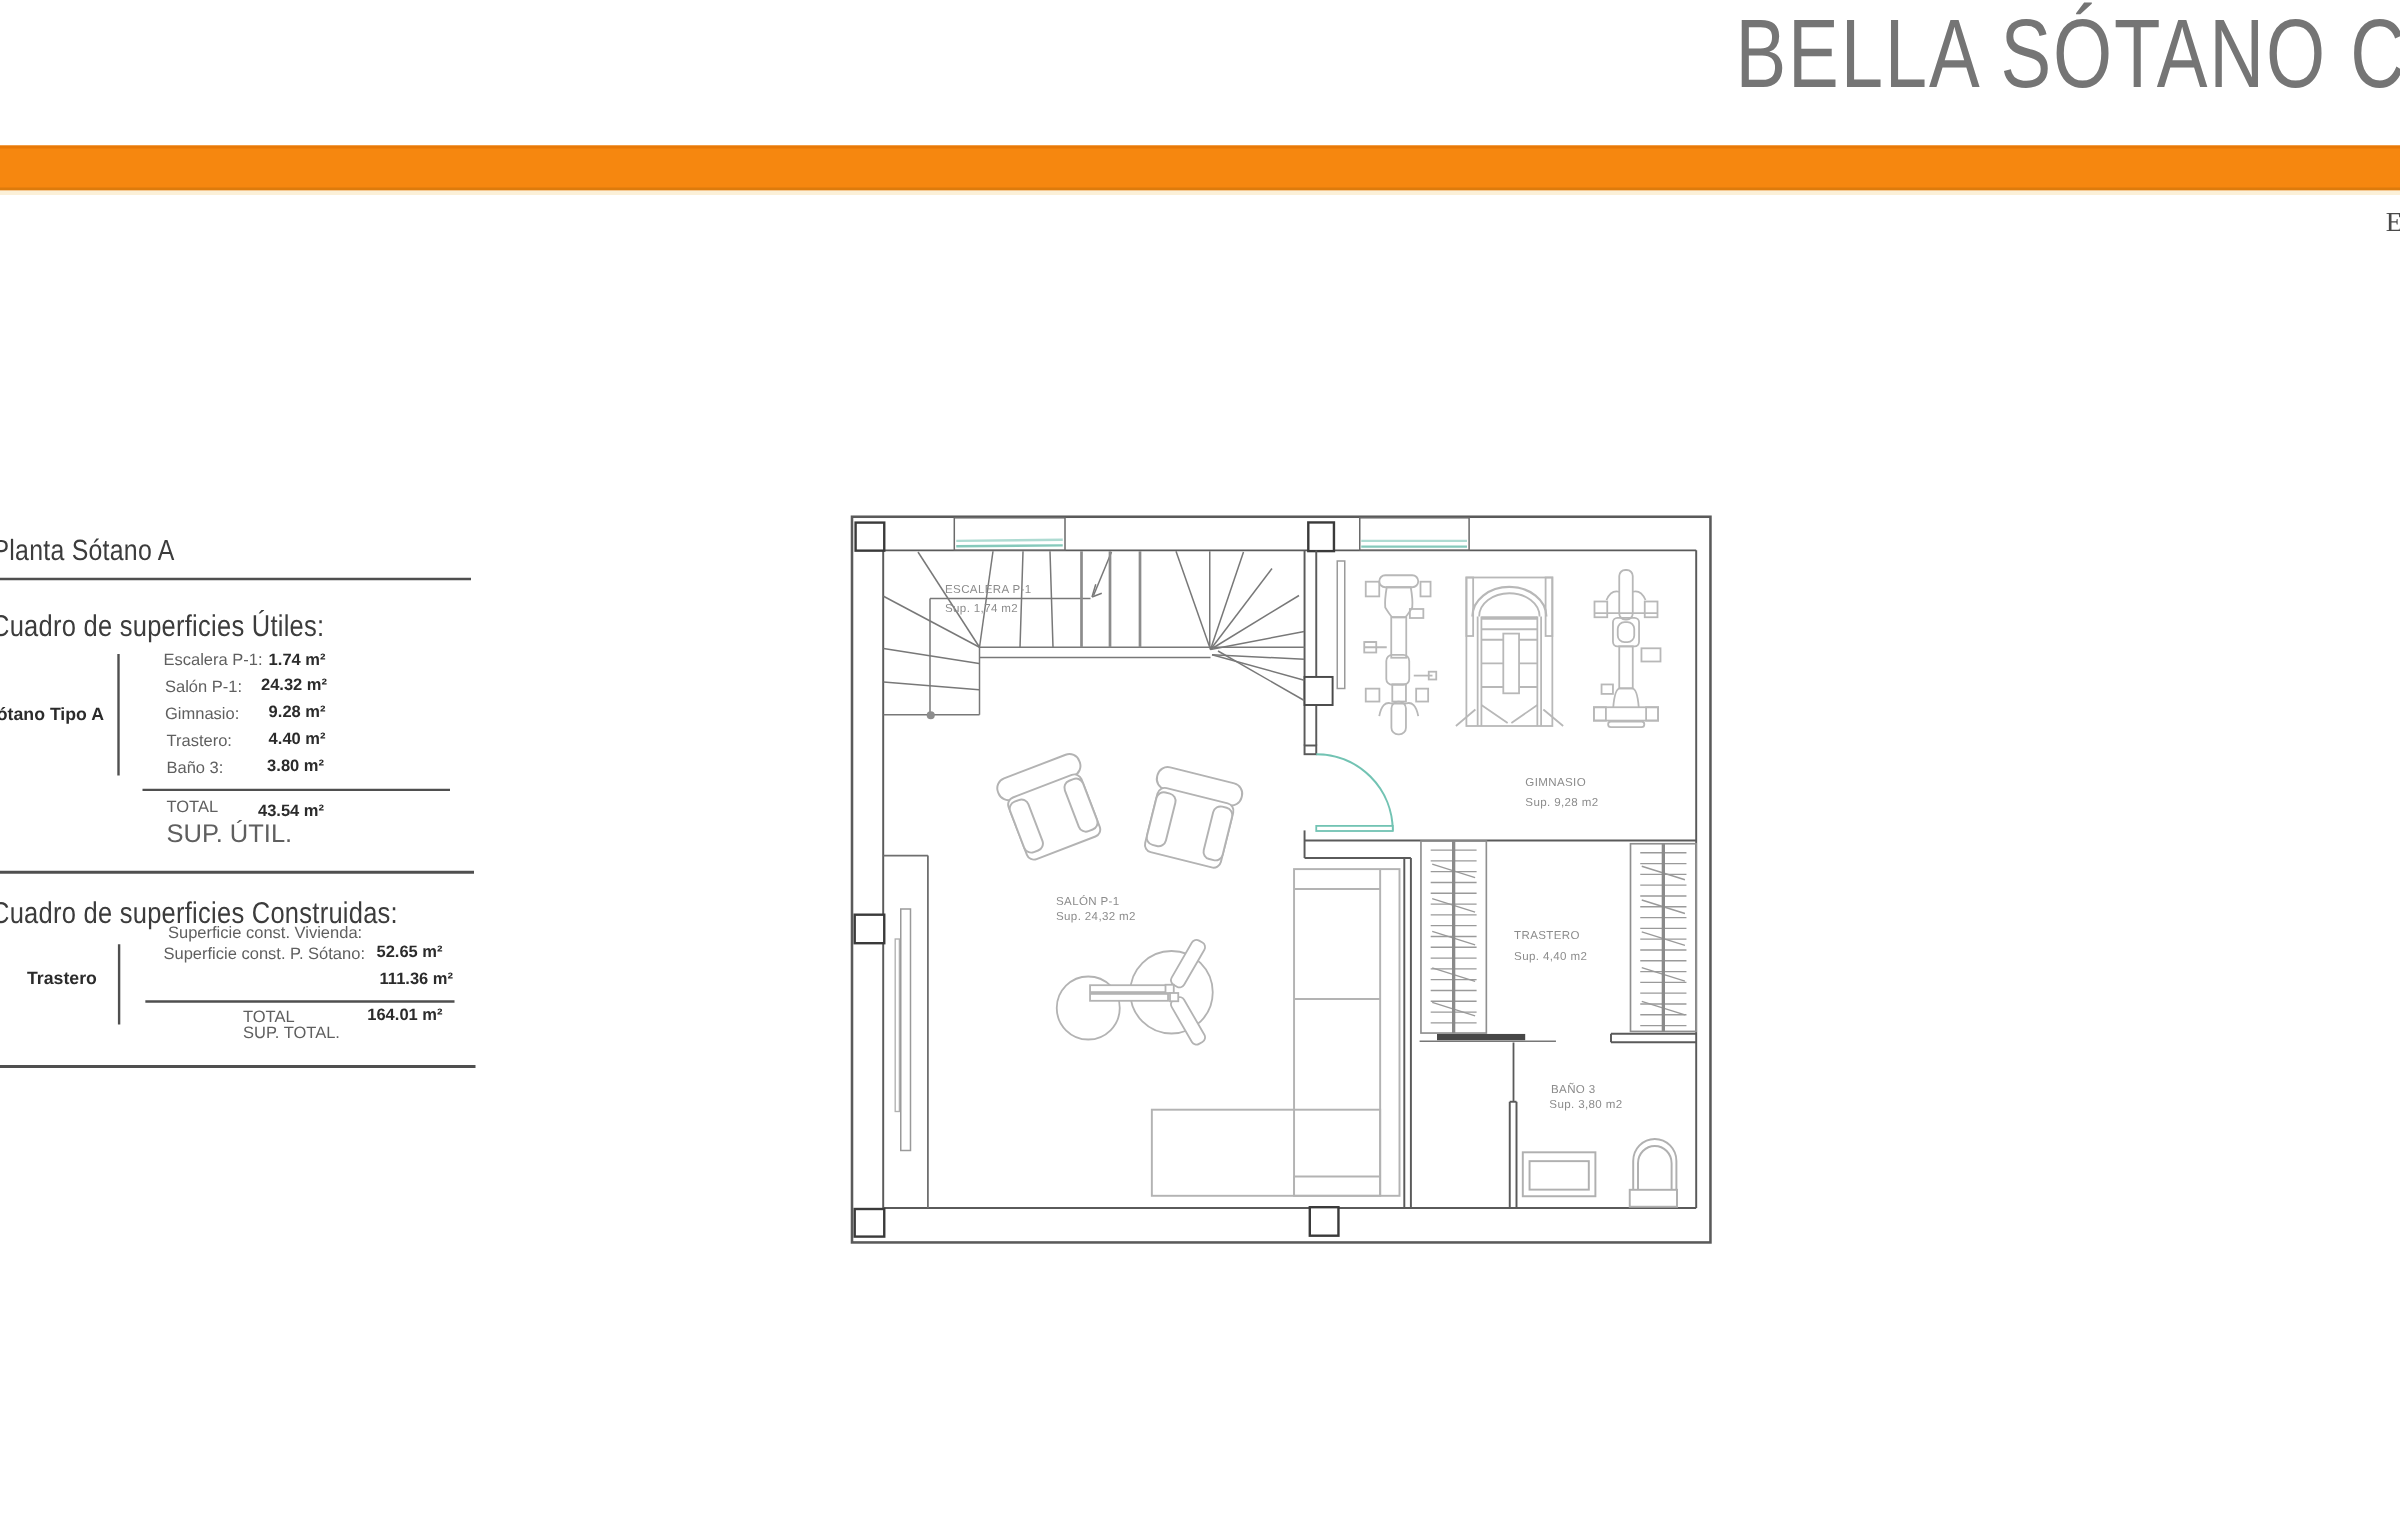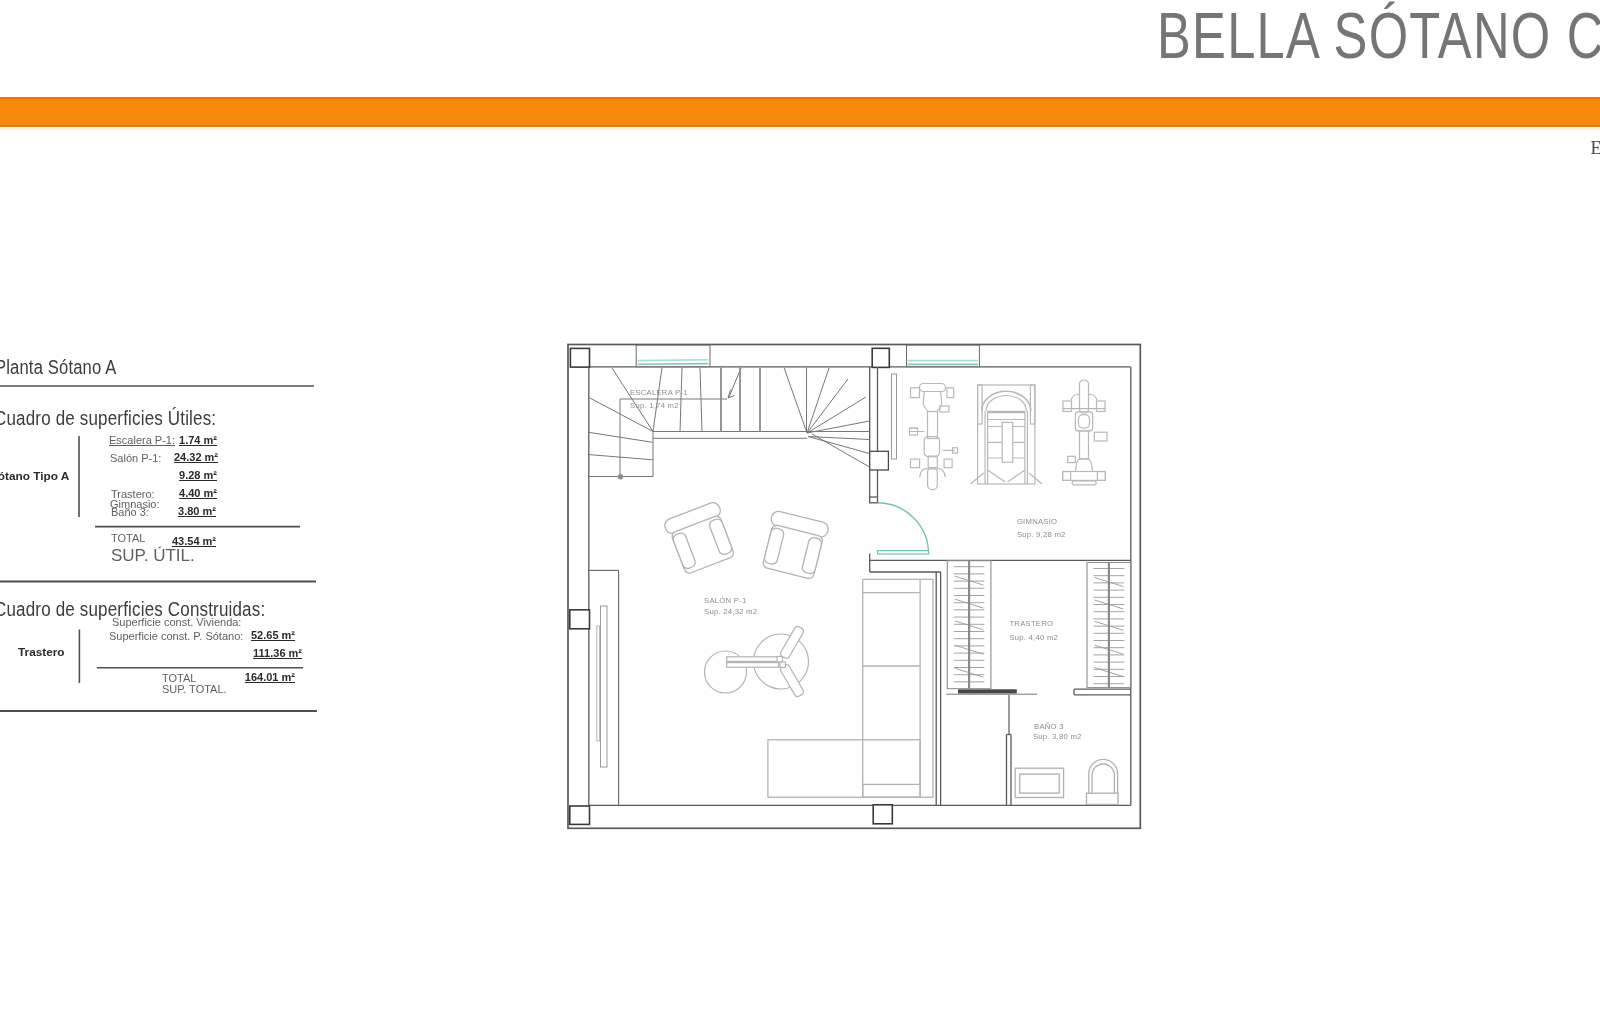--- a/index.html
+++ b/index.html
@@ -4,40 +4,40 @@
 <style>
   html,body{margin:0;padding:0;width:1600px;height:1024px;overflow:hidden;background:#ffffff;
     font-family:"Liberation Sans",sans-serif;}
   .abs{position:absolute;}
   #page{position:relative;width:1600px;height:908px;overflow:hidden;}
   .title{left:1157px;top:3px;font-size:65px;color:#757575;letter-spacing:1.6px;line-height:1;white-space:nowrap;transform:scaleX(0.78);transform-origin:left top;}
   .obar{left:0;top:97px;width:1600px;height:30.3px;background:#F6870F;border-top:2px solid #E87908;border-bottom:2px solid #DD7B0C;box-sizing:border-box;}
   .obar2{left:0;top:127.3px;width:1600px;height:3.2px;background:#FBF0D8;}
   .h1{font-size:19.5px;color:#3c3c3c;letter-spacing:0.2px;white-space:nowrap;line-height:1;transform:scaleX(0.85);transform-origin:left top;}
   .lbl{font-size:11px;color:#5f5f5f;white-space:nowrap;line-height:1;}
-  .val{font-size:11px;color:#2b2b2b;font-weight:bold;white-space:nowrap;line-height:1;text-align:right;text-decoration:underline;}
+  .val{font-size:11px;color:#2b2b2b;font-weight:bold;white-space:nowrap;line-height:1;text-align:right;}
   .blbl{font-size:11.8px;color:#2b2b2b;font-weight:bold;white-space:nowrap;line-height:1;}
   .serif{font-family:"Liberation Serif",serif;white-space:nowrap;line-height:1;}
 </style>
 </head>
 <body>
 <div id="page">
   <div class="abs title">BELLA SÓTANO C</div>
   <div class="abs obar"></div>
   <div class="abs obar2"></div>
   <div class="abs serif" style="left:1590.5px;top:138.6px;font-size:18.4px;color:#4a4a4a;">E</div>
 
   <div class="abs h1" style="left:-5px;top:358.2px;">Planta Sótano A</div>
   <div class="abs h1" style="left:-6px;top:407.5px;font-size:20px;">Cuadro de superficies Útiles:</div>
   <div class="abs blbl" style="left:-10px;top:471px;">Sótano Tipo A</div>
-  <div class="abs lbl" style="left:109px;top:434.6px;text-decoration:underline;">Escalera P-1:</div>
+  <div class="abs lbl" style="left:109px;top:434.6px;">Escalera P-1:</div>
   <div class="abs val" style="left:120px;top:434.6px;width:97px;">1.74 m²</div>
   <div class="abs lbl" style="left:110px;top:452.6px;">Salón P-1:</div>
   <div class="abs val" style="left:120px;top:452.3px;width:98px;">24.32 m²</div>
-  <div class="abs lbl" style="left:110px;top:470.6px;margin-top:28px;">Gimnasio:</div>
+  <div class="abs lbl" style="left:110px;top:470.6px;">Gimnasio:</div>
   <div class="abs val" style="left:120px;top:470.3px;width:97px;">9.28 m²</div>
   <div class="abs lbl" style="left:111px;top:488.6px;">Trastero:</div>
   <div class="abs val" style="left:120px;top:488.3px;width:97px;">4.40 m²</div>
   <div class="abs lbl" style="left:111px;top:506.6px;text-align:right;">Baño 3:</div>
   <div class="abs val" style="left:120px;top:506.3px;width:96px;">3.80 m²</div>
   <div class="abs lbl" style="left:111px;top:533.2px;font-size:11px;">TOTAL</div>
   <div class="abs lbl" style="left:111px;top:546.8px;font-size:17px;">SUP. ÚTIL.</div>
   <div class="abs val" style="left:120px;top:535.6px;width:96px;">43.54 m²</div>
 
   <div class="abs h1" style="left:-6px;top:598.8px;font-size:20px;">Cuadro de superficies Construidas:</div>

